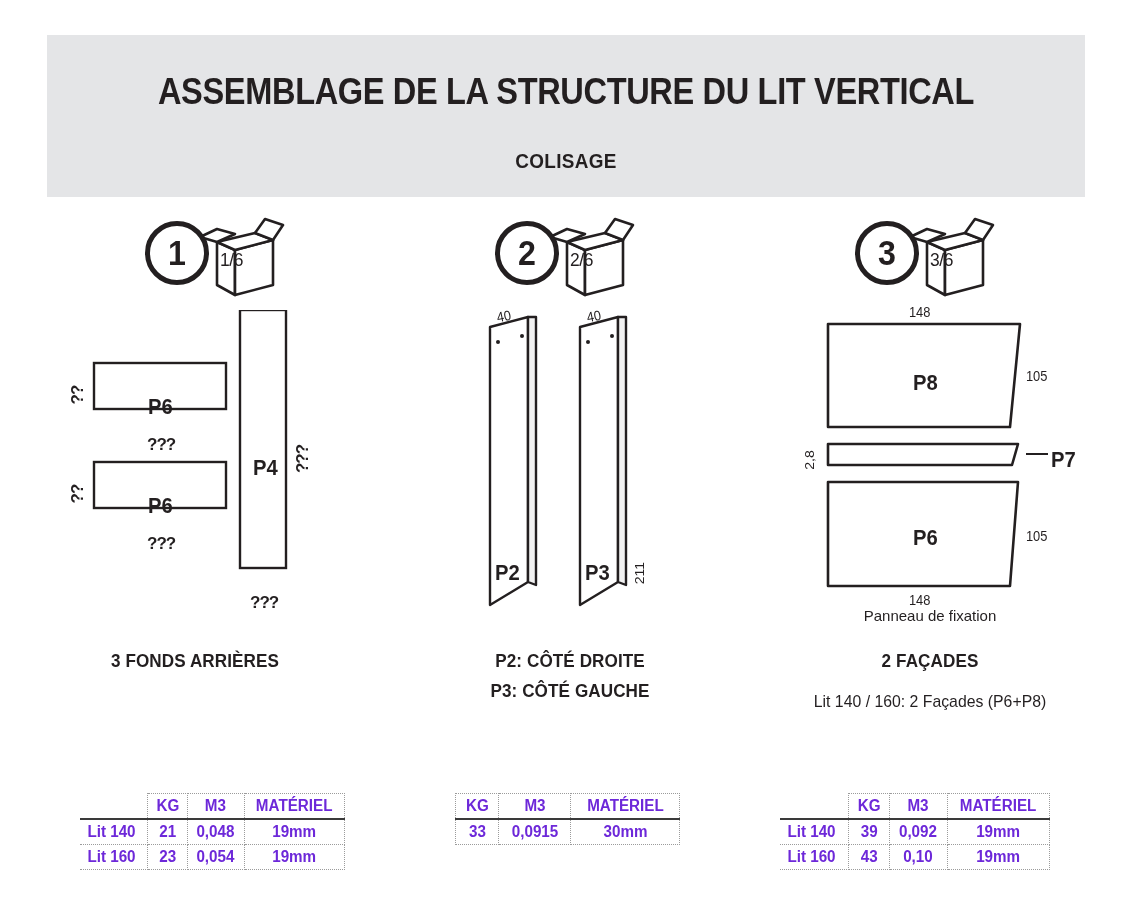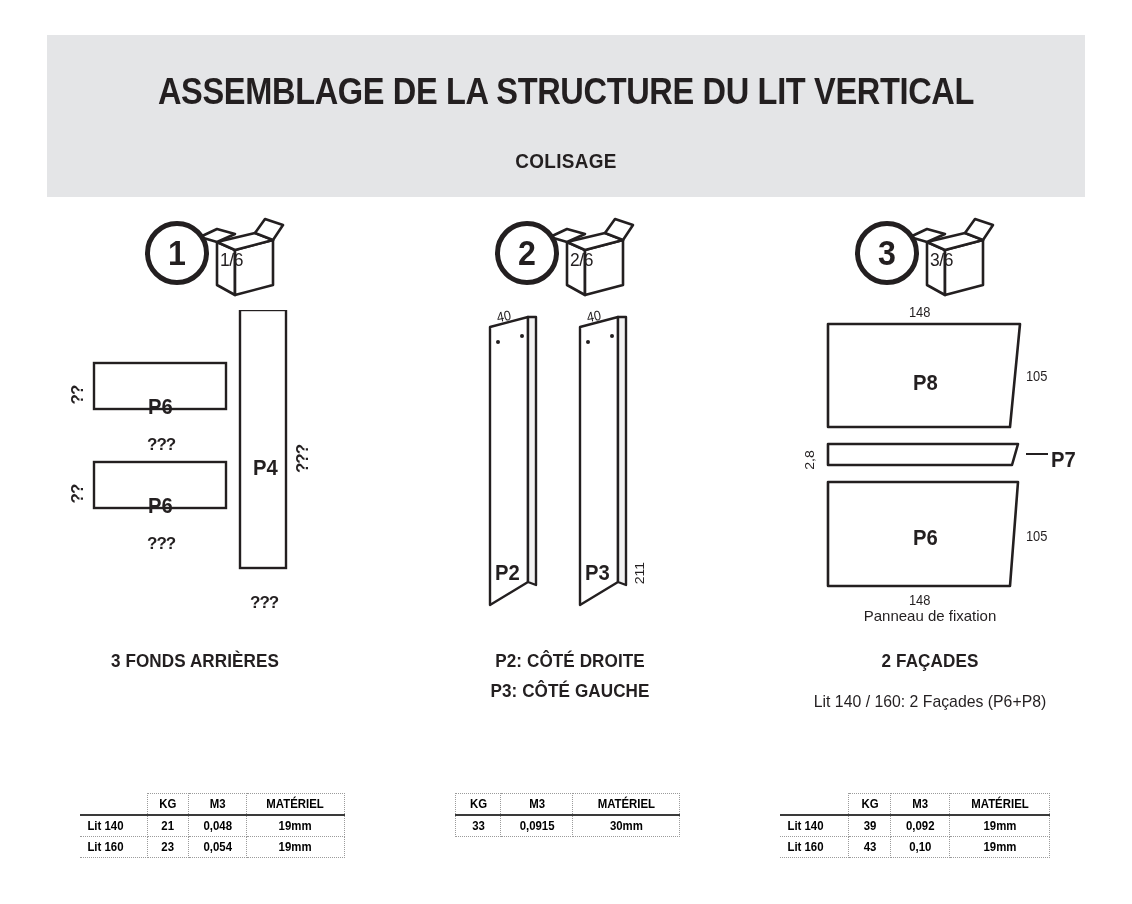--- a/index.html
+++ b/index.html
@@ -184,22 +184,22 @@
     text-align: center;
     font-size: 15px;
     color: #231f20;
     white-space: nowrap;
   }
 
   
   .spec-table {
     position: absolute;
     border-collapse: collapse;
-    font-size: 12px;
-    color: #000000;
+    font-size: 16px;
+    color: #6d28d9;
   }
   .spec-table td, .spec-table th {
     border: 1px dotted #9b9b9b;
     padding: 3px 6px;
     text-align: center;
     font-weight: bold;
     white-space: nowrap;
     transform: scaleX(0.95);
   }
   .spec-table thead th {

